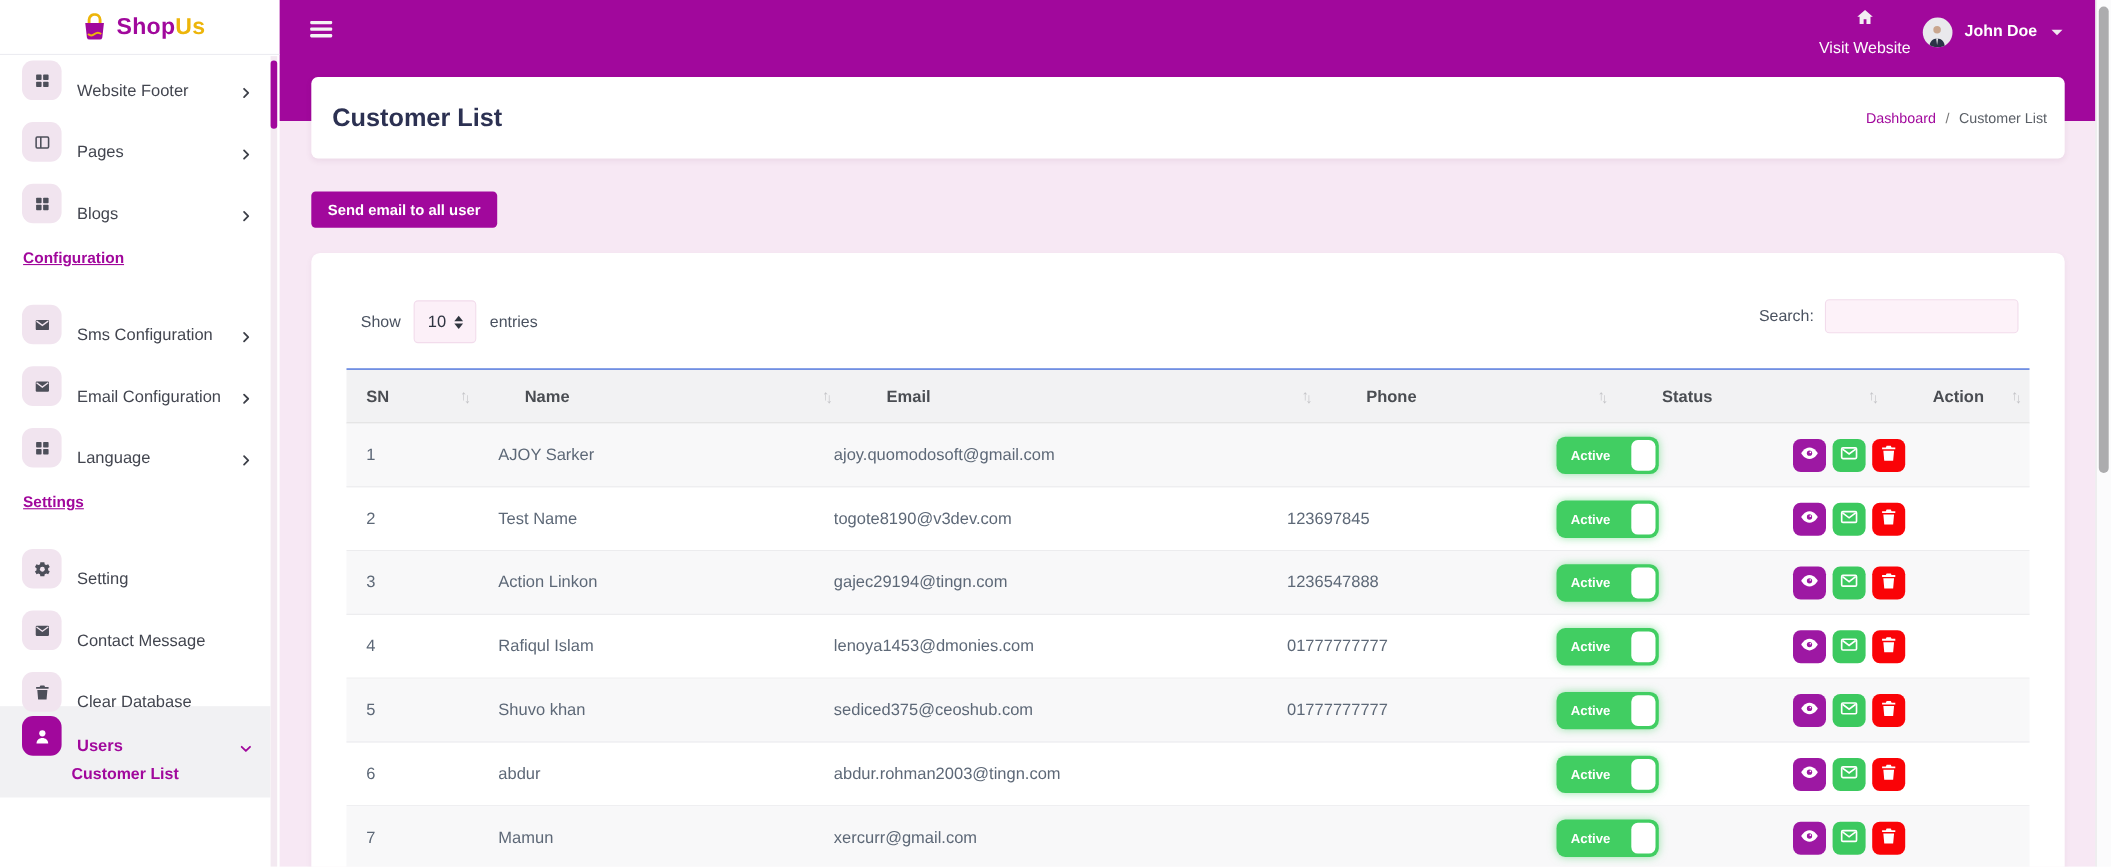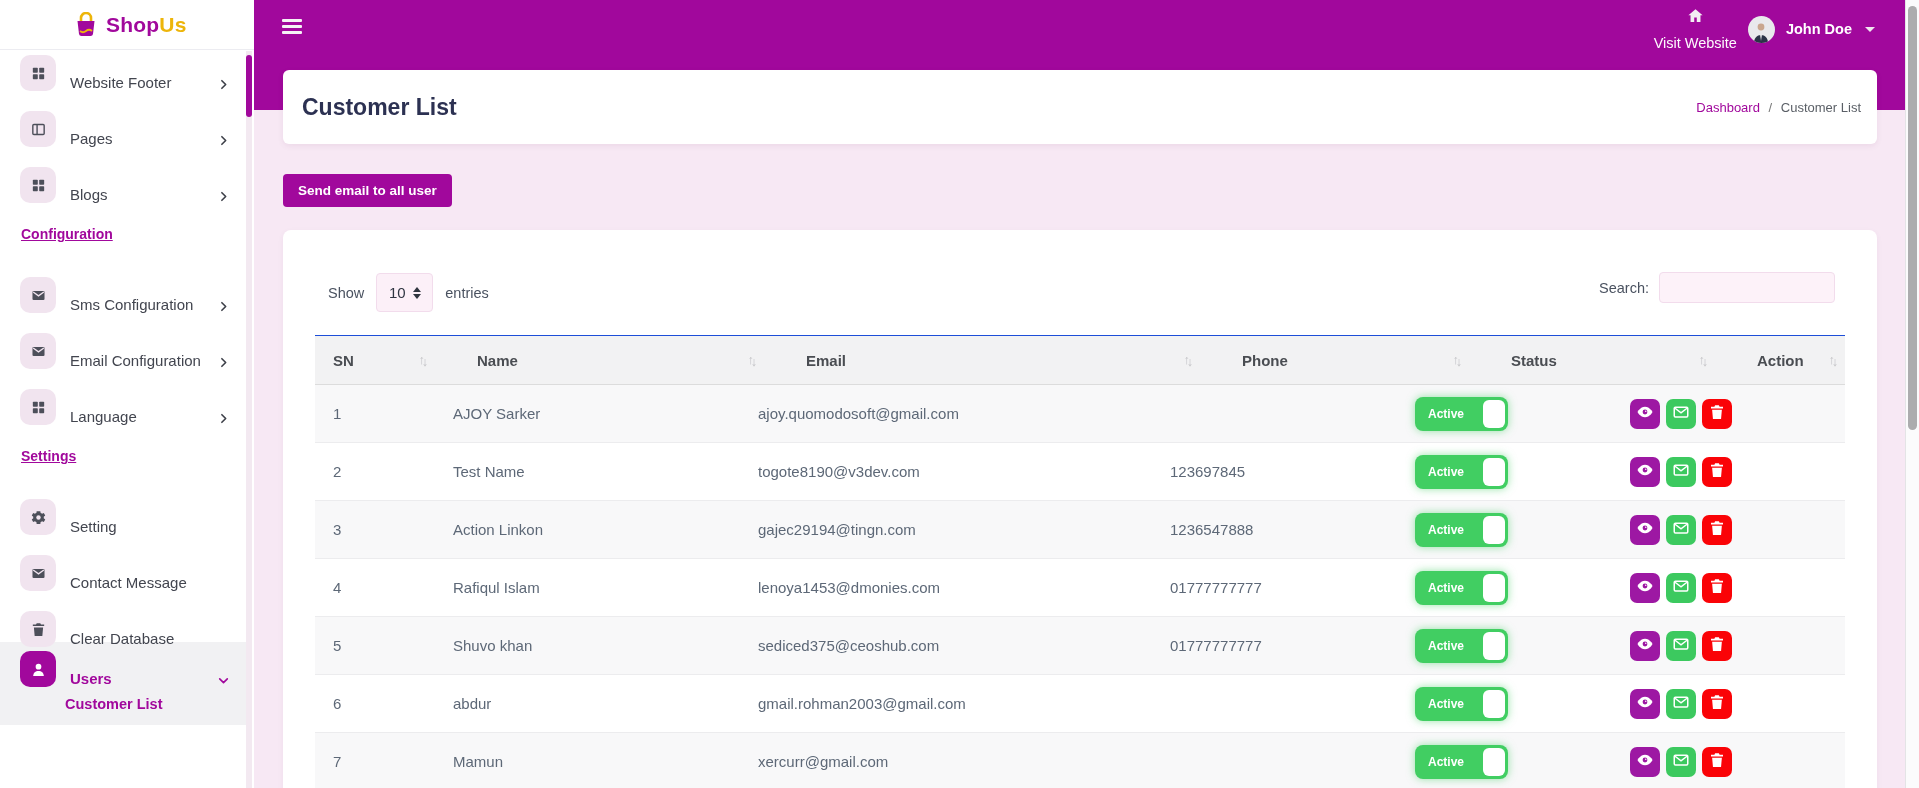--- a/index.html
+++ b/index.html
@@ -498,21 +498,21 @@
       <button class="abtn a-del">
         <span><svg viewBox="0 0 24 24" width="17" height="17">
                   <path d="M9.5 3h5l1 2H20v2.3H4V5h4.5zM5.5 9h13l-1.1 12.2H6.6z" fill="#fff"></path>
                 </svg></span>
       </button>
     </div>
   </div>
         <div class="trow">
     <div class="td">6</div>
     <div class="td">abdur</div>
-    <div class="td">gmail.rohman2003@gmail.com</div>
+    <div class="td">abdur.rohman2003@tingn.com</div>
     <div class="td"></div>
     <div class="td">
       <div class="toggle">
         <span class="toggle-label">Active</span>
         <span class="knob"></span>
       </div>
     </div>
     <div class="td td-actions">
       <button class="abtn a-view">
         <span><svg viewBox="0 0 24 24" width="18" height="18">

